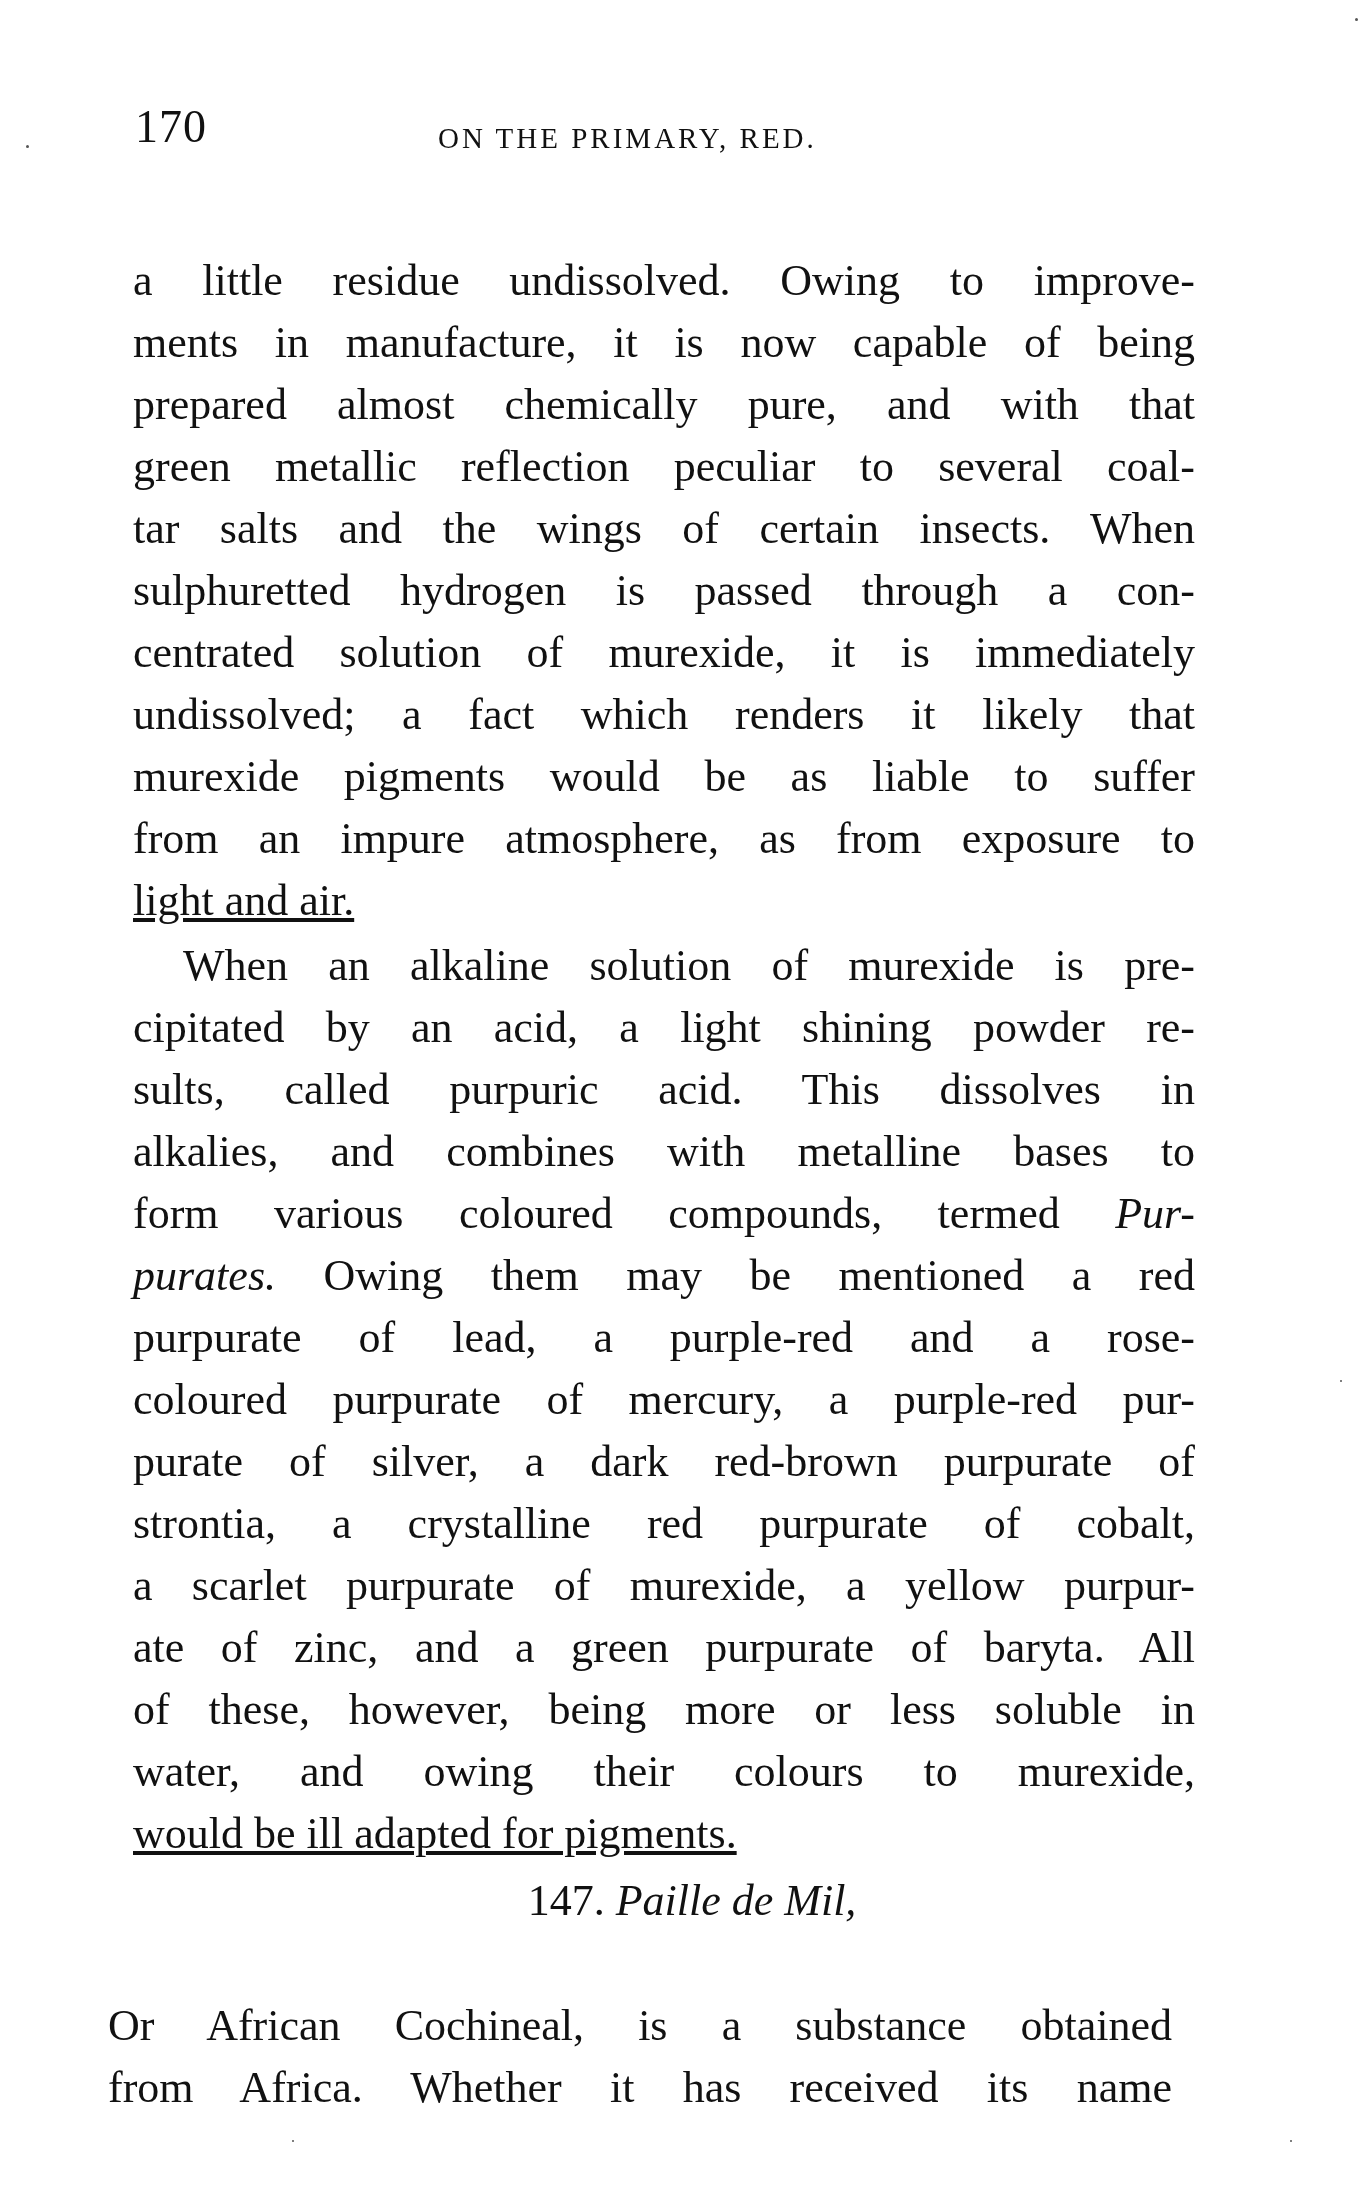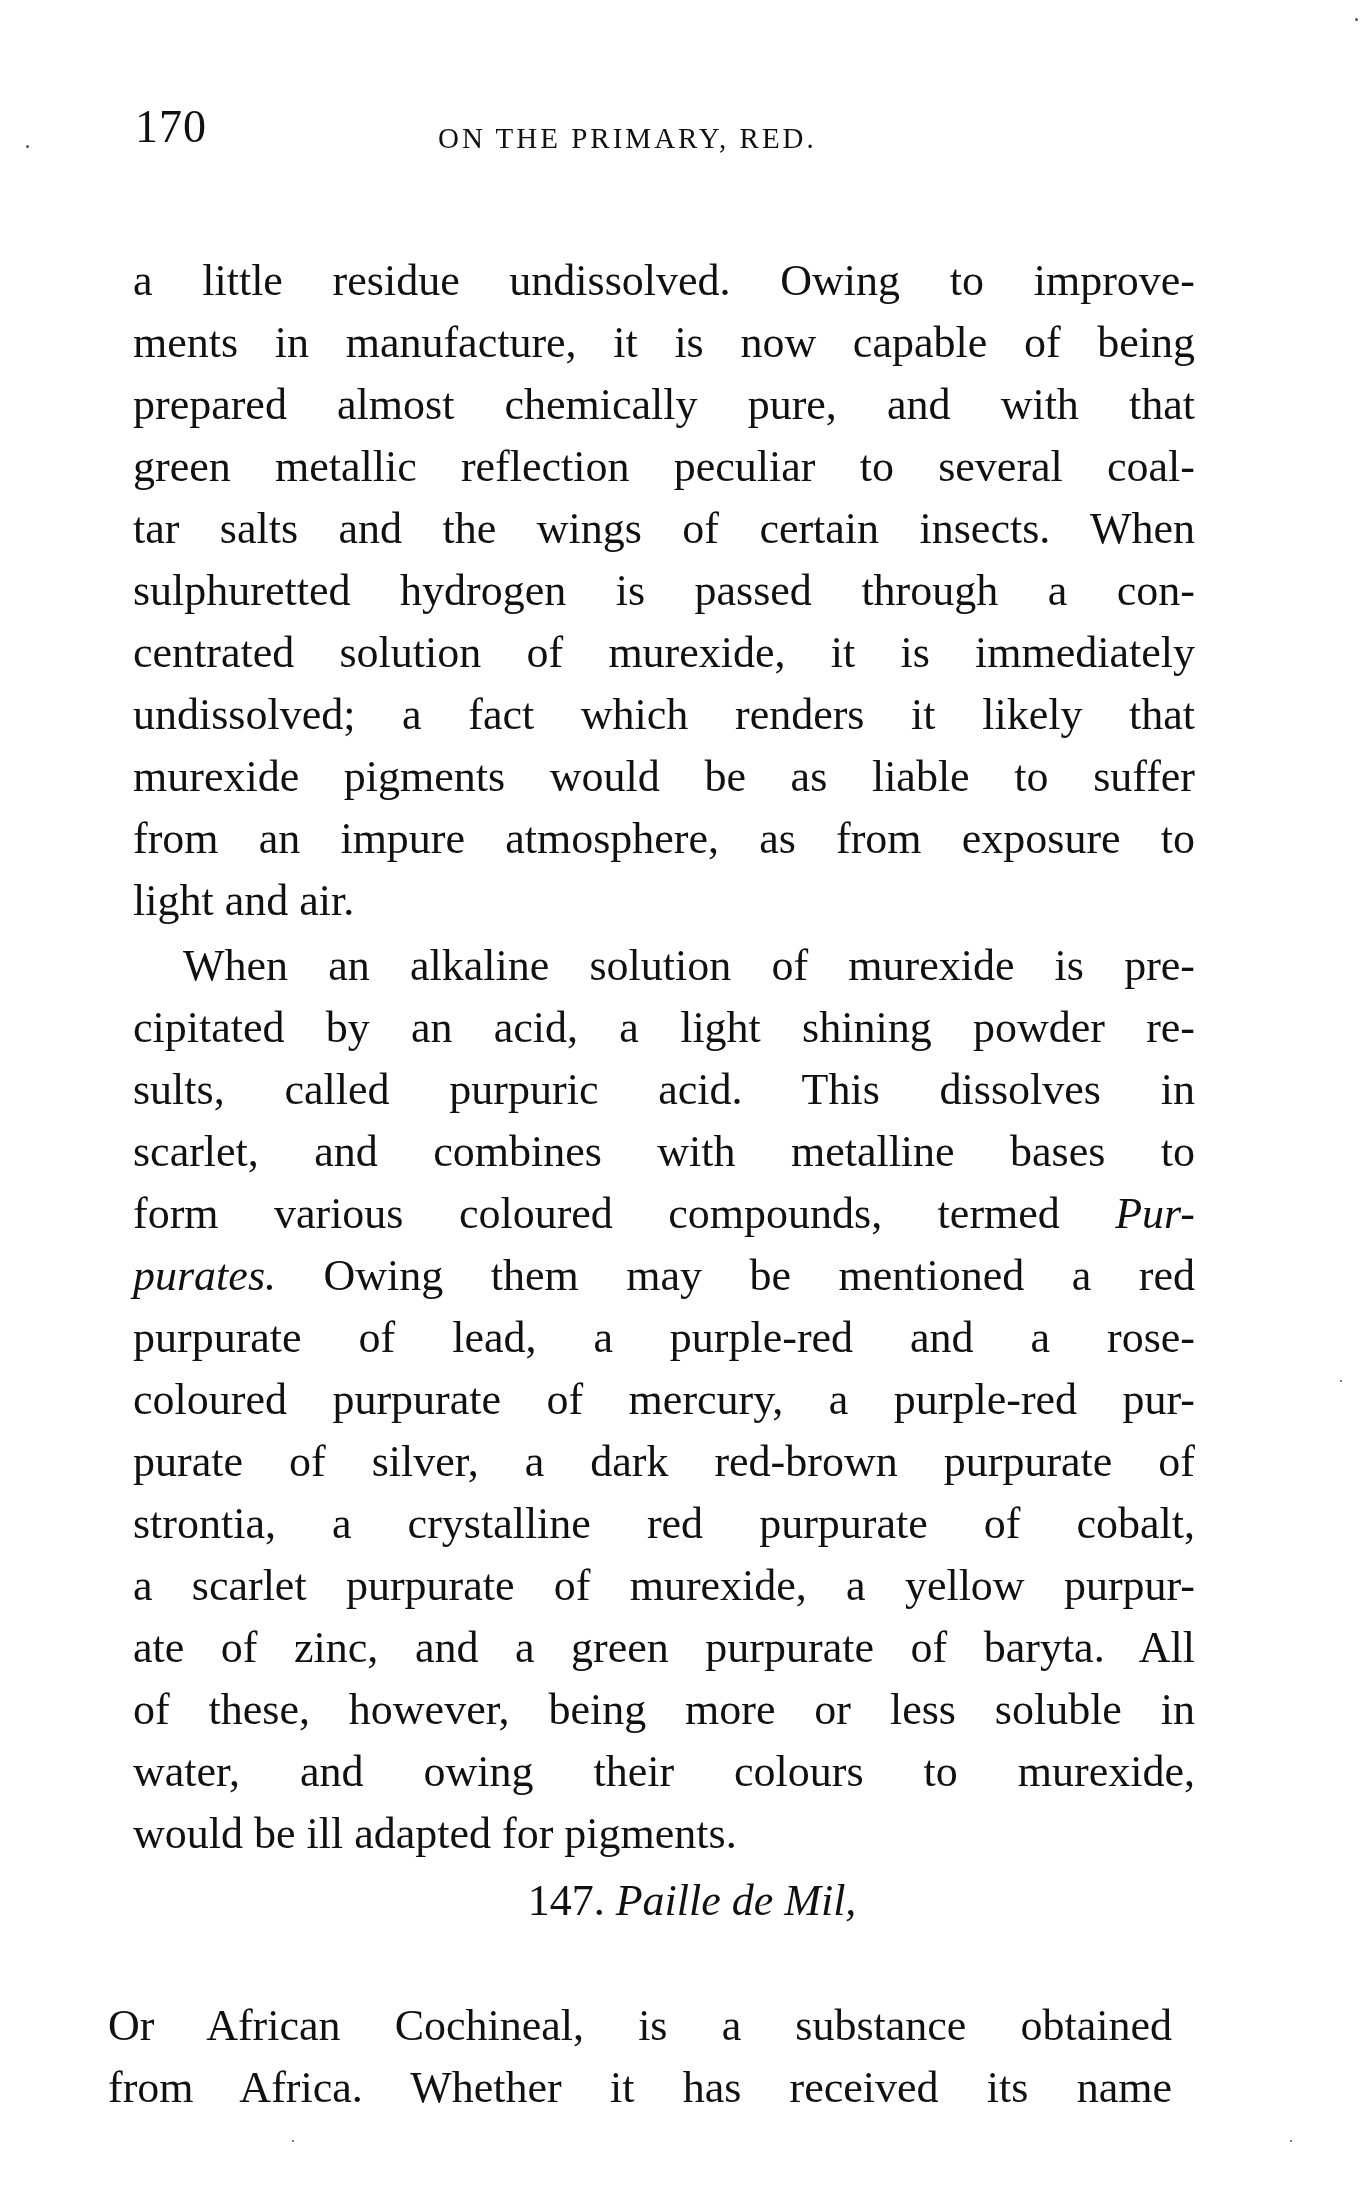--- a/index.html
+++ b/index.html
@@ -3,21 +3,21 @@
 <meta charset="utf-8">
 <style>
   html, body { margin:0; padding:0; background:#ffffff; }
   body { width:1364px; height:2195px; position:relative; overflow:hidden;
          font-family:"Liberation Serif","DejaVu Serif",serif; color:#111; }
   .page-number { position:absolute; left:135px; top:100px; font-size:46px; letter-spacing:1px; }
   .running-head { position:absolute; left:438px; top:122px; font-size:29px; letter-spacing:3px; }
   .body-block { position:absolute; left:133px; width:1062px;margin-top:40px; }
   .line { display:block; height:62px; line-height:62px; font-size:44px; white-space:nowrap;
           text-align:justify; text-align-last:justify; }
-  .line.last { text-align-last:left; }
+  .line.last { text-align-last:left;text-decoration:underline; }
   .line.indent { padding-left:50px; }
   .para1 { top:210px; }
   .para2 { top:895px; }
   .section-heading { position:absolute; left:0; width:1364px; top:1870px; text-align:center;
                      font-size:44px; line-height:62px; padding-left:20px; box-sizing:border-box; }
   .section-heading .italic { font-style:italic;margin-top:20px; }
   .para3 { top:1955px; left:108px; width:1064px; }
   .speck { position:absolute; width:3px; height:3px; background:#555; border-radius:50%; }
   em { font-style:italic; }
 </style>
@@ -38,21 +38,21 @@
   <span class="line">undissolved; a fact which renders it likely that</span>
   <span class="line">murexide pigments would be as liable to suffer</span>
   <span class="line">from an impure atmosphere, as from exposure to</span>
   <span class="line last">light and air.</span>
 </div>
 
 <div class="body-block para2">
   <span class="line indent">When an alkaline solution of murexide is pre-</span>
   <span class="line">cipitated by an acid, a light shining powder re-</span>
   <span class="line">sults, called purpuric acid.  This dissolves in</span>
-  <span class="line">scarlet, and combines with metalline bases to</span>
+  <span class="line">alkalies, and combines with metalline bases to</span>
   <span class="line"><span>form various coloured compounds, termed </span><em>Pur-</em></span>
   <span class="line"><em>purates.</em><span>  Owing them may be mentioned a red</span></span>
   <span class="line">purpurate of lead, a purple-red and a rose-</span>
   <span class="line">coloured purpurate of mercury, a purple-red pur-</span>
   <span class="line">purate of silver, a dark red-brown purpurate of</span>
   <span class="line">strontia, a crystalline red purpurate of cobalt,</span>
   <span class="line">a scarlet purpurate of murexide, a yellow purpur-</span>
   <span class="line">ate of zinc, and a green purpurate of baryta.  All</span>
   <span class="line">of these, however, being more or less soluble in</span>
   <span class="line">water, and owing their colours to murexide,</span>

